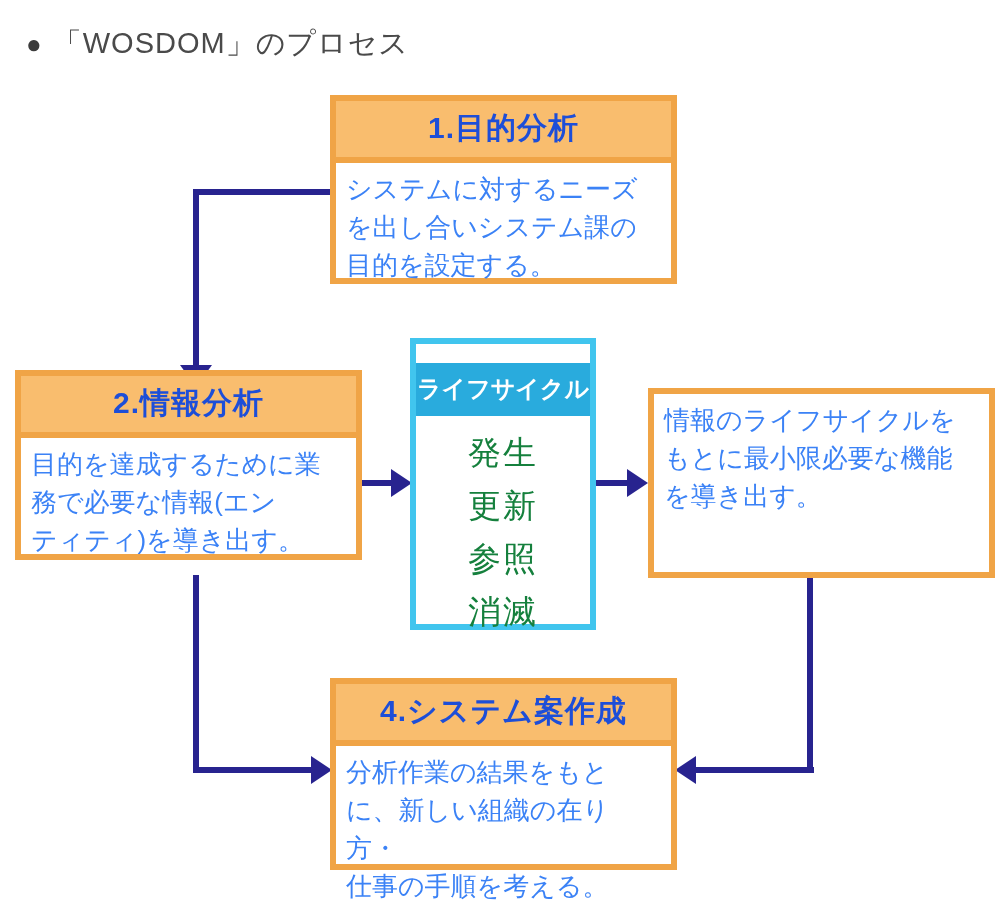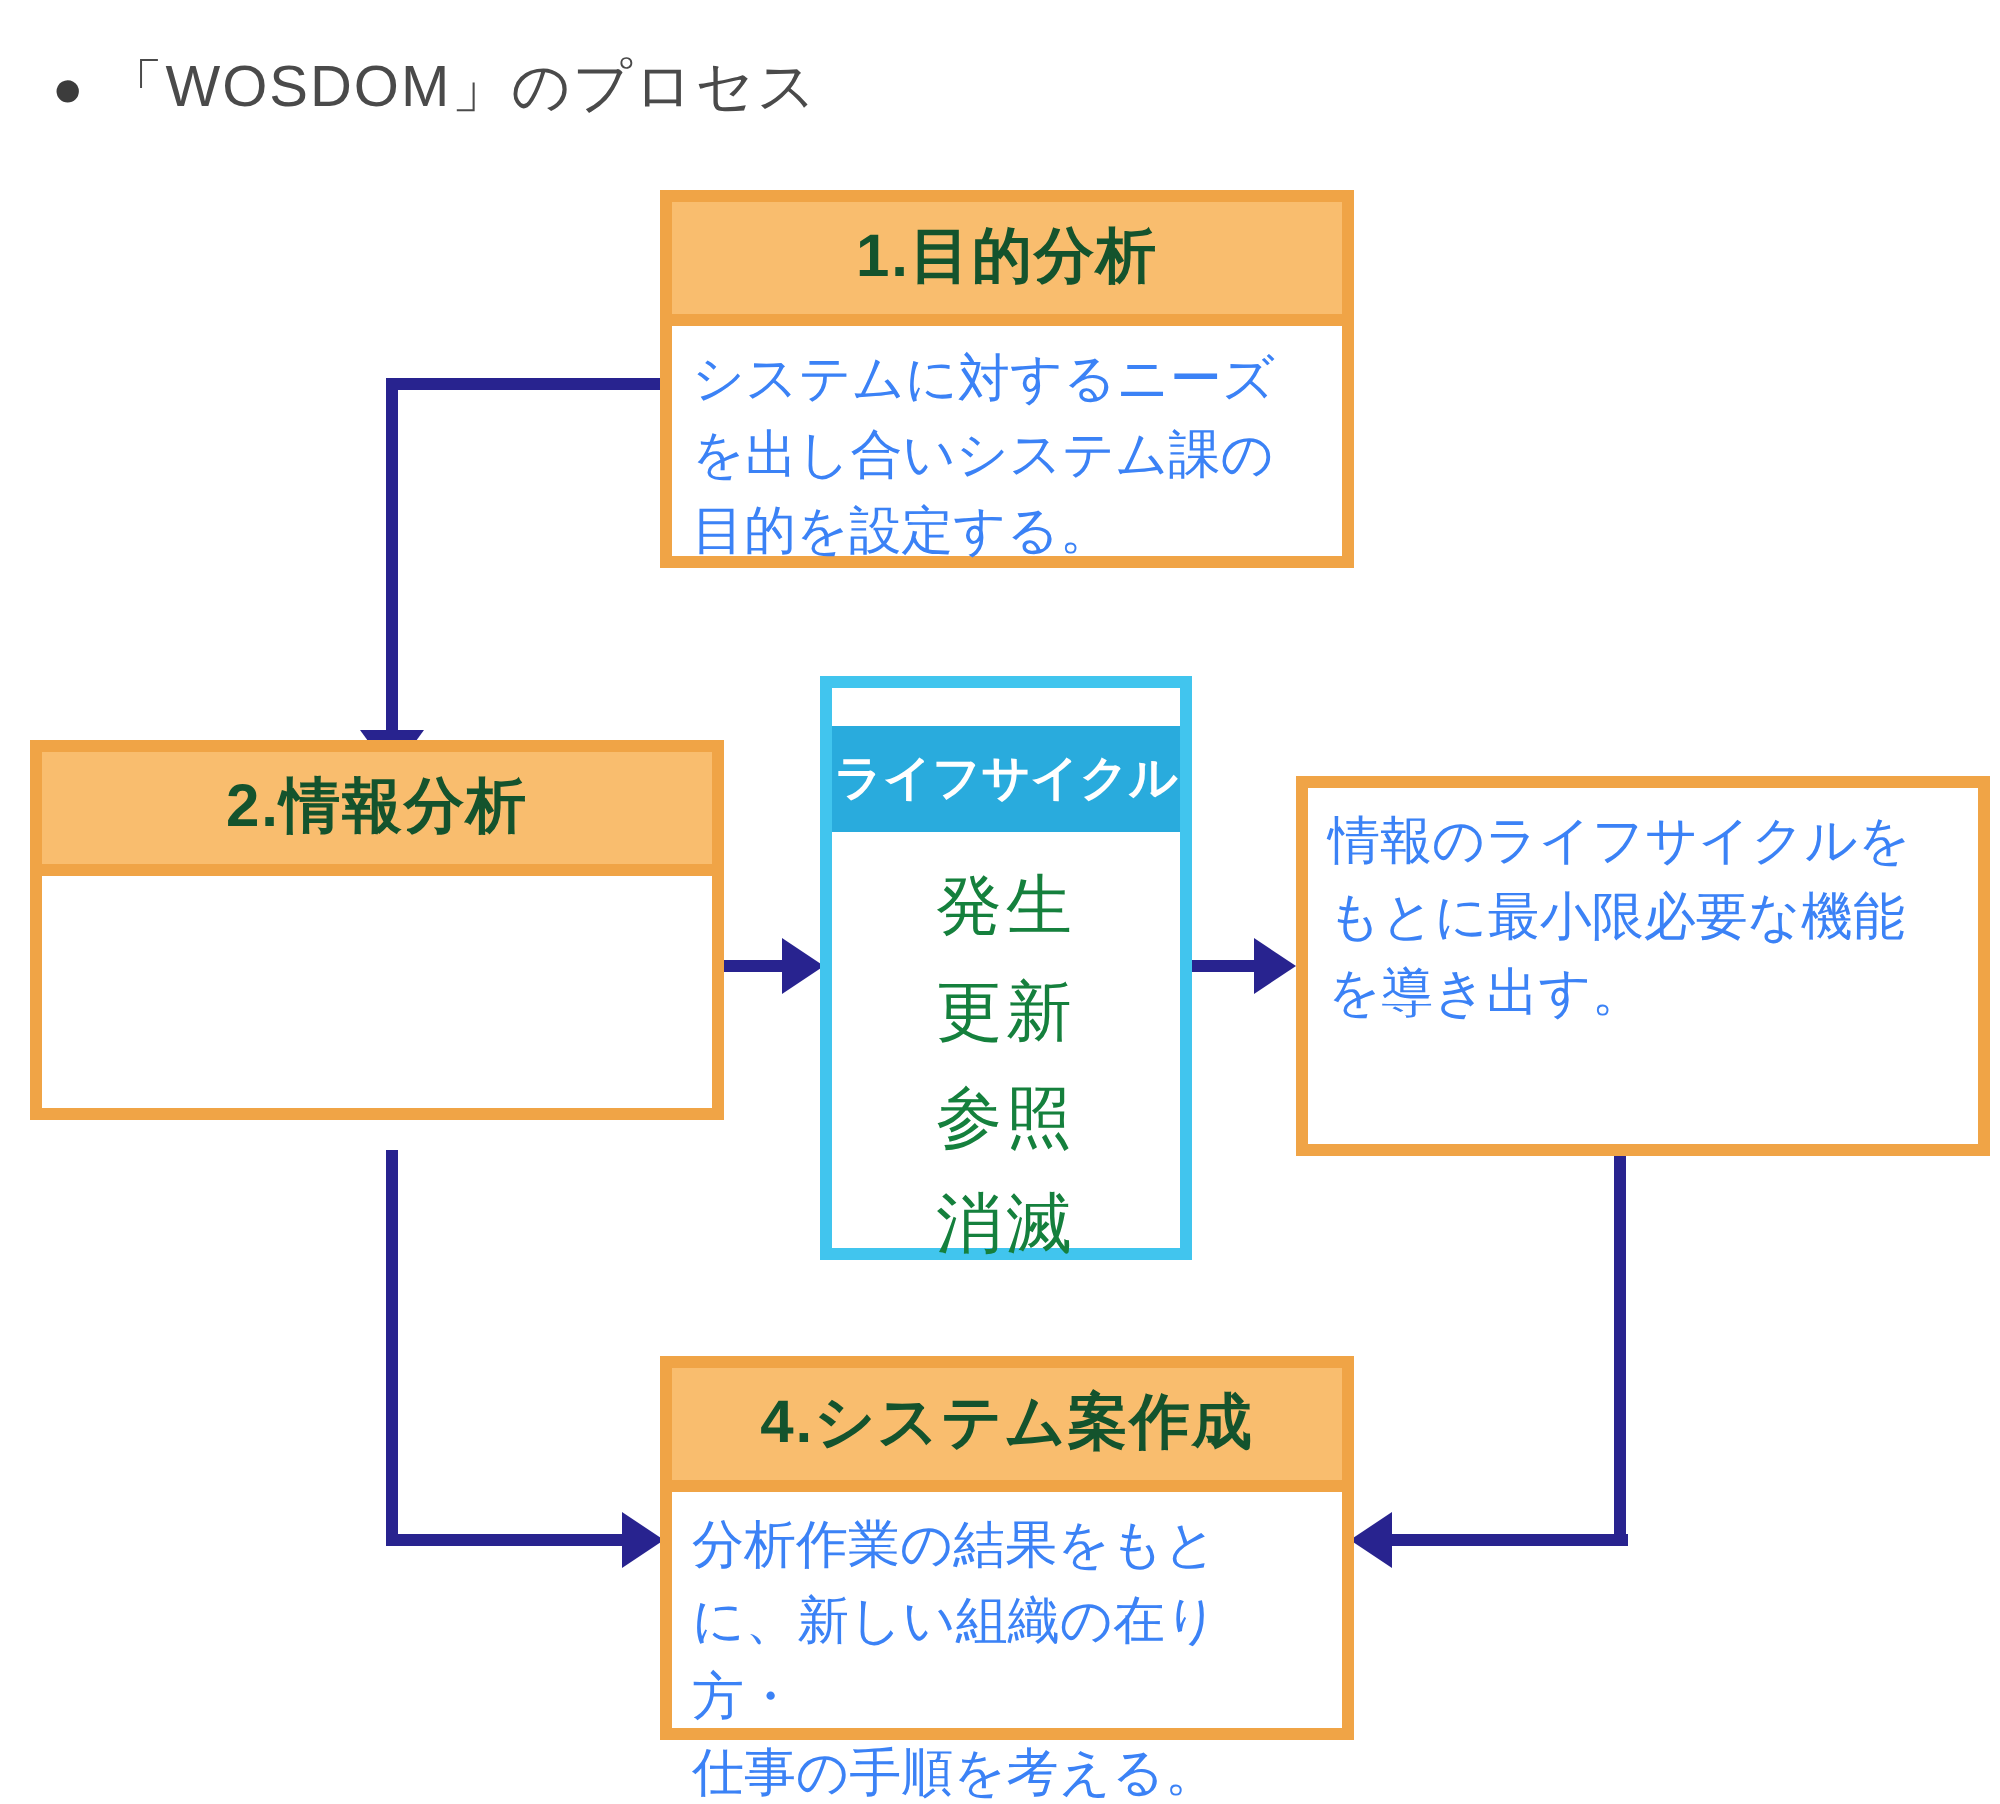--- a/index.html
+++ b/index.html
@@ -34,21 +34,21 @@
     border: 6px solid #f0a446;
     background: #ffffff;
   }
   .box-header {
     box-sizing: border-box;
     background: #f9bd6e;
     border-bottom: 6px solid #f0a446;
     text-align: center;
     font-size: 30px;
     font-weight: 600;
-    color: #14532d;
+    color: #1d4ed8;
     padding: 7px 0 8px;
     letter-spacing: 1px;
   }
   .box-body {
     padding: 8px 10px;
     font-size: 26px;
     line-height: 1.46;
     color: #3b82f6;
     white-space: pre-line;
   }
@@ -135,20 +135,23 @@
 
   <div class="box box-step1">
     <div class="box-header">1.目的分析</div>
     <div class="box-body">システムに対するニーズ
 を出し合いシステム課の
 目的を設定する。</div>
   </div>
 
   <div class="box box-step2">
     <div class="box-header">2.情報分析</div>
+    <div class="box-body">目的を達成するために業
+務で必要な情報(エン
+ティティ)を導き出す。</div>
   </div>
 
   <div class="box box-lifecycle">
     <div class="lifecycle-header">ライフサイクル</div>
     <div class="lifecycle-body">
       <div class="lifecycle-item">発生</div>
       <div class="lifecycle-item">更新</div>
       <div class="lifecycle-item">参照</div>
       <div class="lifecycle-item">消滅</div>
     </div>

